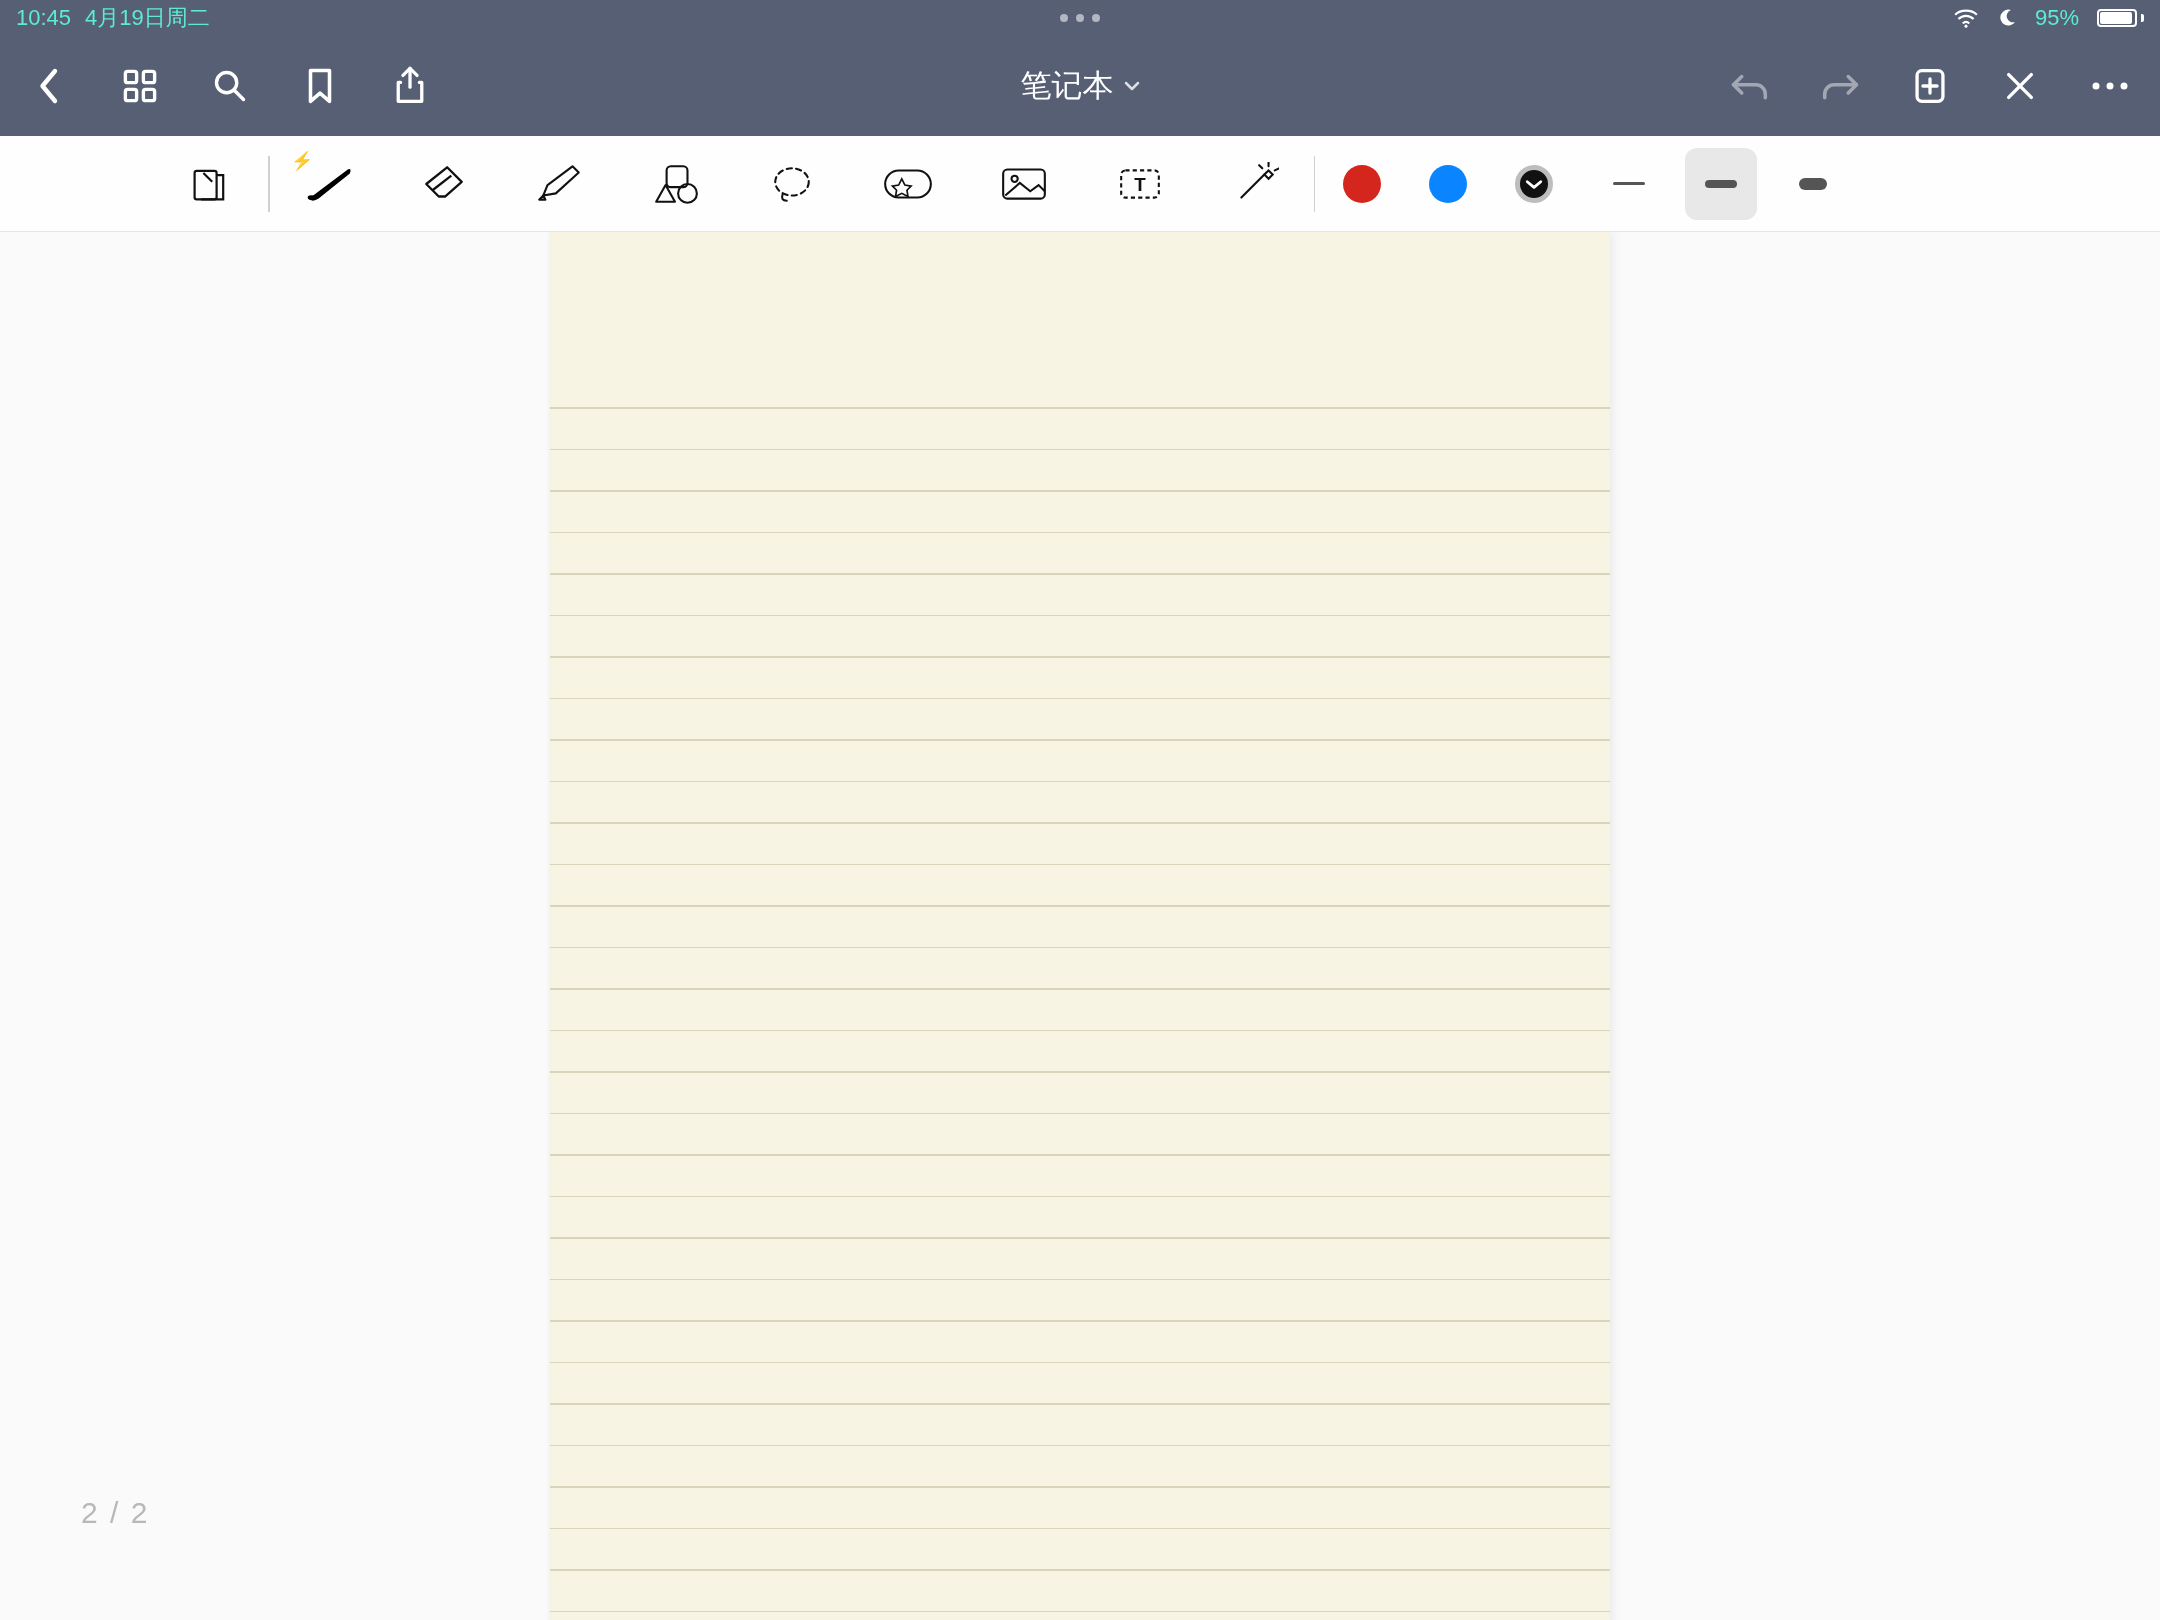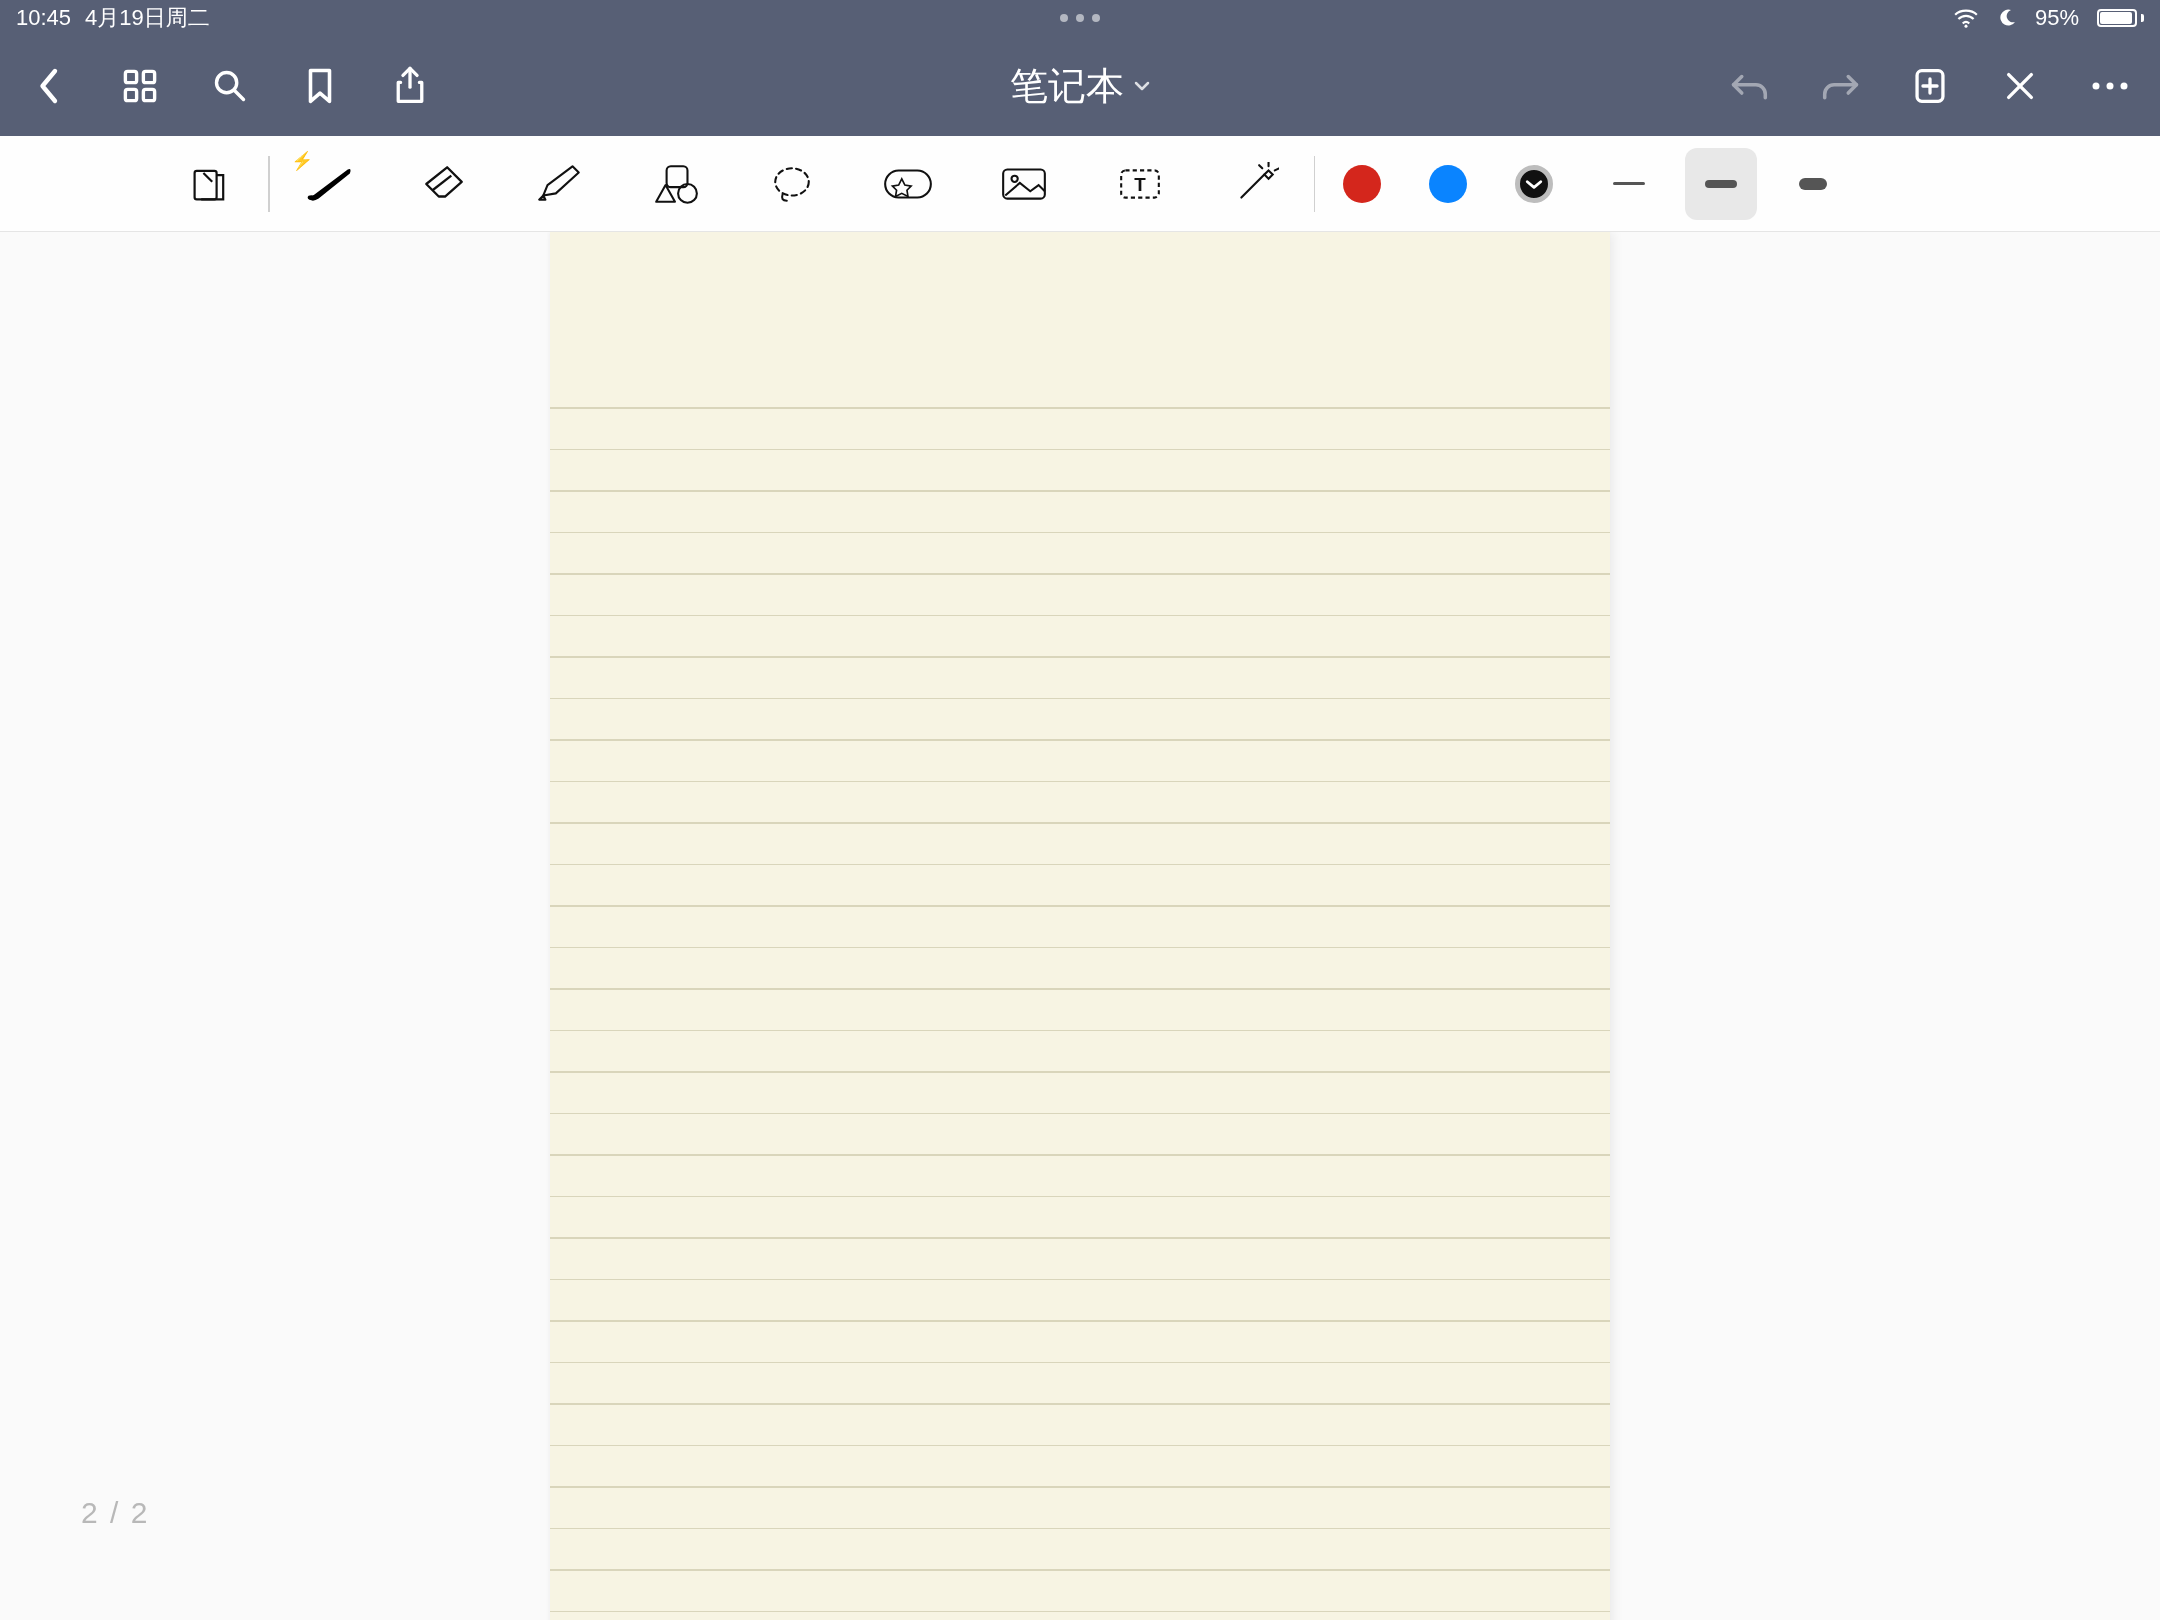--- a/index.html
+++ b/index.html
@@ -3,21 +3,21 @@
 <meta charset="utf-8">
 <style>
   * { box-sizing: border-box; margin: 0; padding: 0; }
   html, body { width: 2160px; height: 1620px; font-family: -apple-system, "Helvetica Neue", Arial, sans-serif; overflow: hidden; }
   body { background: #fafafa; }
 
   
   .status-bar {
     height: 36px;
     background: #575f75;
-    color: #ffffff;
+    color: #5eead4;
     display: flex;
     align-items: center;
     justify-content: space-between;
     padding: 0 16px;
     font-size: 22px;
     position: relative;
   }
   .status-left { display: flex; align-items: center; gap: 14px; font-weight: 500; }
   .status-center {
     position: absolute; left: 50%; transform: translateX(-50%);
@@ -36,21 +36,21 @@
     height: 100px;
     background: #575f75;
     color: #fff;
     display: flex;
     align-items: center;
     justify-content: space-between;
     padding: 0 20px;
   }
   .nav-group { display: flex; align-items: center; gap: 30px; }
   .nav-btn { width: 60px; height: 60px; display:flex; align-items:center; justify-content:center; cursor:pointer; }
-  .nav-title { display:flex; align-items:center; gap:10px; font-size: 38px; font-weight:500; cursor:pointer; }
+  .nav-title { display:flex; align-items:center; gap:10px; font-size: 31px; font-weight:500; cursor:pointer; }
   .nav-title .chev { font-size: 18px; opacity: 0.8; }
   .nav-btn.disabled { opacity: 0.45; }
 
   
   .toolbar {
     height: 96px;
     background: #fefefe;
     border-bottom: 1.5px solid #e5e5e5;
     display: flex;
     align-items: center;

